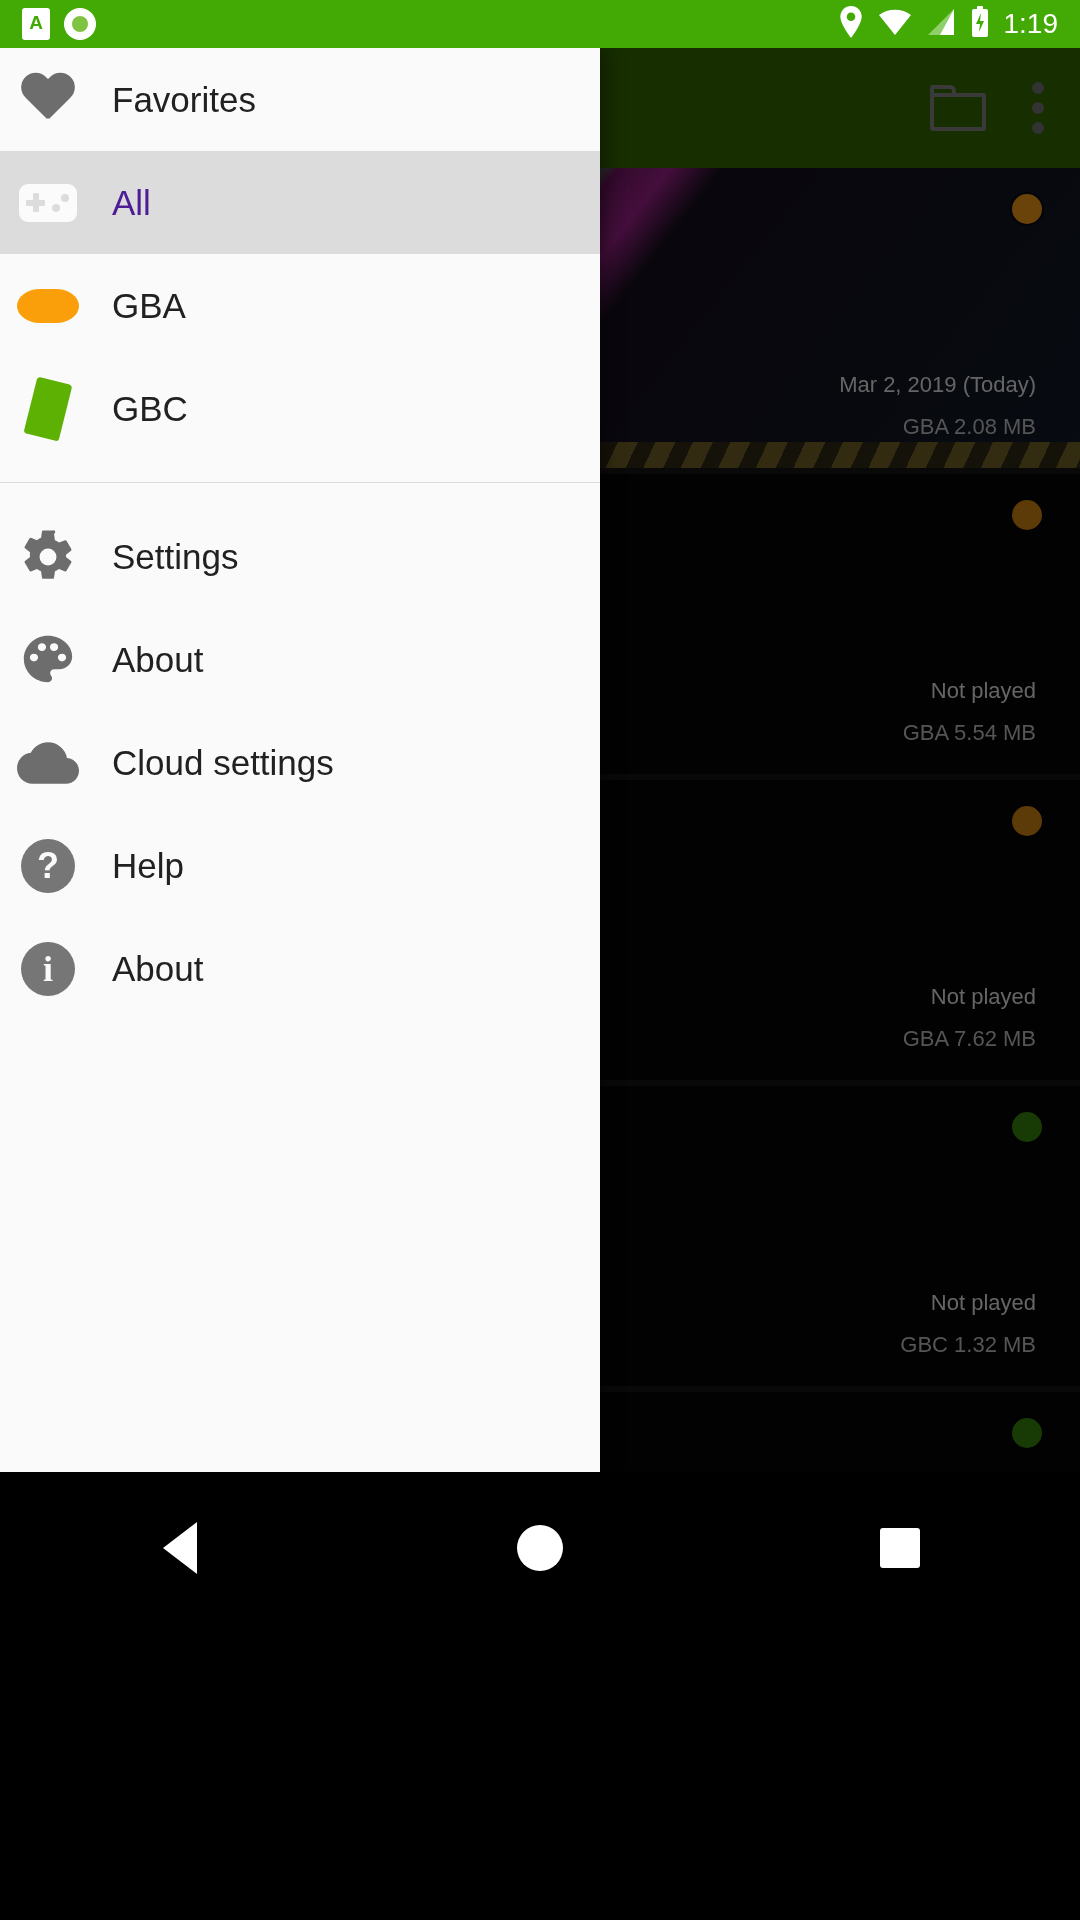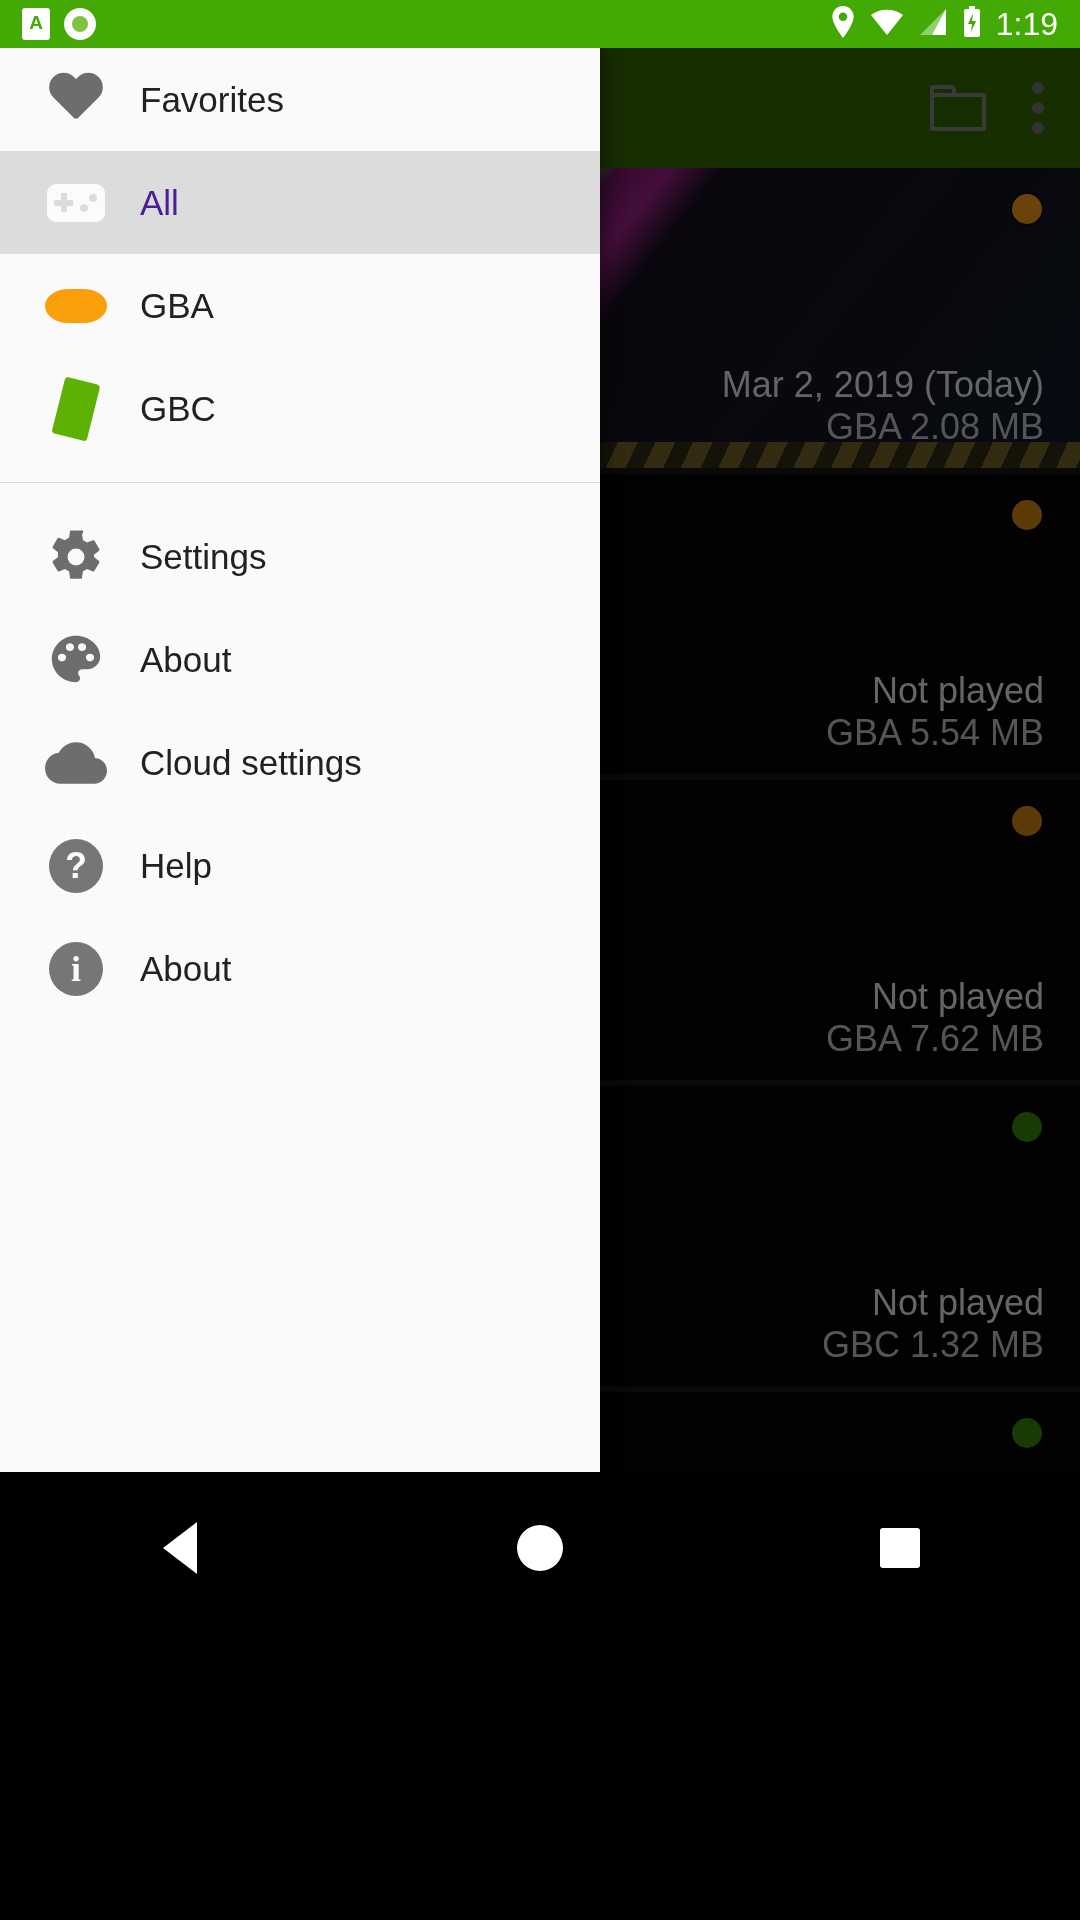--- a/index.html
+++ b/index.html
@@ -15,21 +15,21 @@
   #status-bar {
     position:absolute; top:0; left:0; width:1080px; height:48px;
     background:#43a904;
     display:flex; align-items:center;
     padding:0 22px;
     z-index:40;
   }
   .sb-left { display:flex; align-items:center; gap:14px; }
   .sb-right { margin-left:auto; display:flex; align-items:center; gap:14px; }
   .sb-clock {
-    color:#fff; font-size:32px; font-weight:400; letter-spacing:0px;
+    color:#fff; font-size:28px; font-weight:400; letter-spacing:0px;
     line-height:1;text-align:center;
   }
   .icon-appbox {
     width:28px; height:32px; background:#fff; border-radius:3px;
     display:flex; align-items:center; justify-content:center;
     color:#43a904; font-size:19px; font-weight:bold; line-height:1;
     padding-bottom:3px;
   }
   .icon-rec {
     width:32px; height:32px; border-radius:50%;
@@ -85,43 +85,43 @@
     position:absolute; left:0; right:0; bottom:0; height:26px;
     background:repeating-linear-gradient(115deg,#2b2410 0 16px,#6a5a20 16px 34px);
     opacity:.85;
   }
   .badge {
     position:absolute; top:26px; right:38px;
     width:30px; height:30px; border-radius:50%;
     box-shadow:0 0 0 2px rgba(0,0,0,.5);
   }
   .card-text {
-    position:absolute; right:36px; bottom:20px;
+    position:absolute; right:44px; bottom:20px;
     text-align:right; color:#9b9b9b;
-    font-size:36px; line-height:42px;
+    font-size:22px; line-height:42px;
   }
   .card-text .played { color:#b9b9b9; }
 
   
   #scrim {
     position:absolute; top:48px; left:0; width:1080px; height:1424px;
     background:rgba(0,0,0,0.45);
     z-index:8;
   }
 
   
   #drawer {
     position:absolute; top:48px; left:0; width:600px; height:1424px;
     background:#fafafa;
     z-index:20;
     box-shadow:4px 0 18px rgba(0,0,0,.45);
   }
   .drawer-item {
     height:103px; display:flex; align-items:center;
-    padding-left:40px;
+    padding-left:12px;
   }
   .drawer-item.active { background:#dcdcdc; }
   .drawer-item .dw-icon {
     width:72px; min-width:72px; height:72px;
     display:flex; align-items:center; justify-content:center;
   }
   .drawer-item .dw-label {
     margin-left:28px;
     font-size:35px; color:#212121; font-weight:400;
   }

